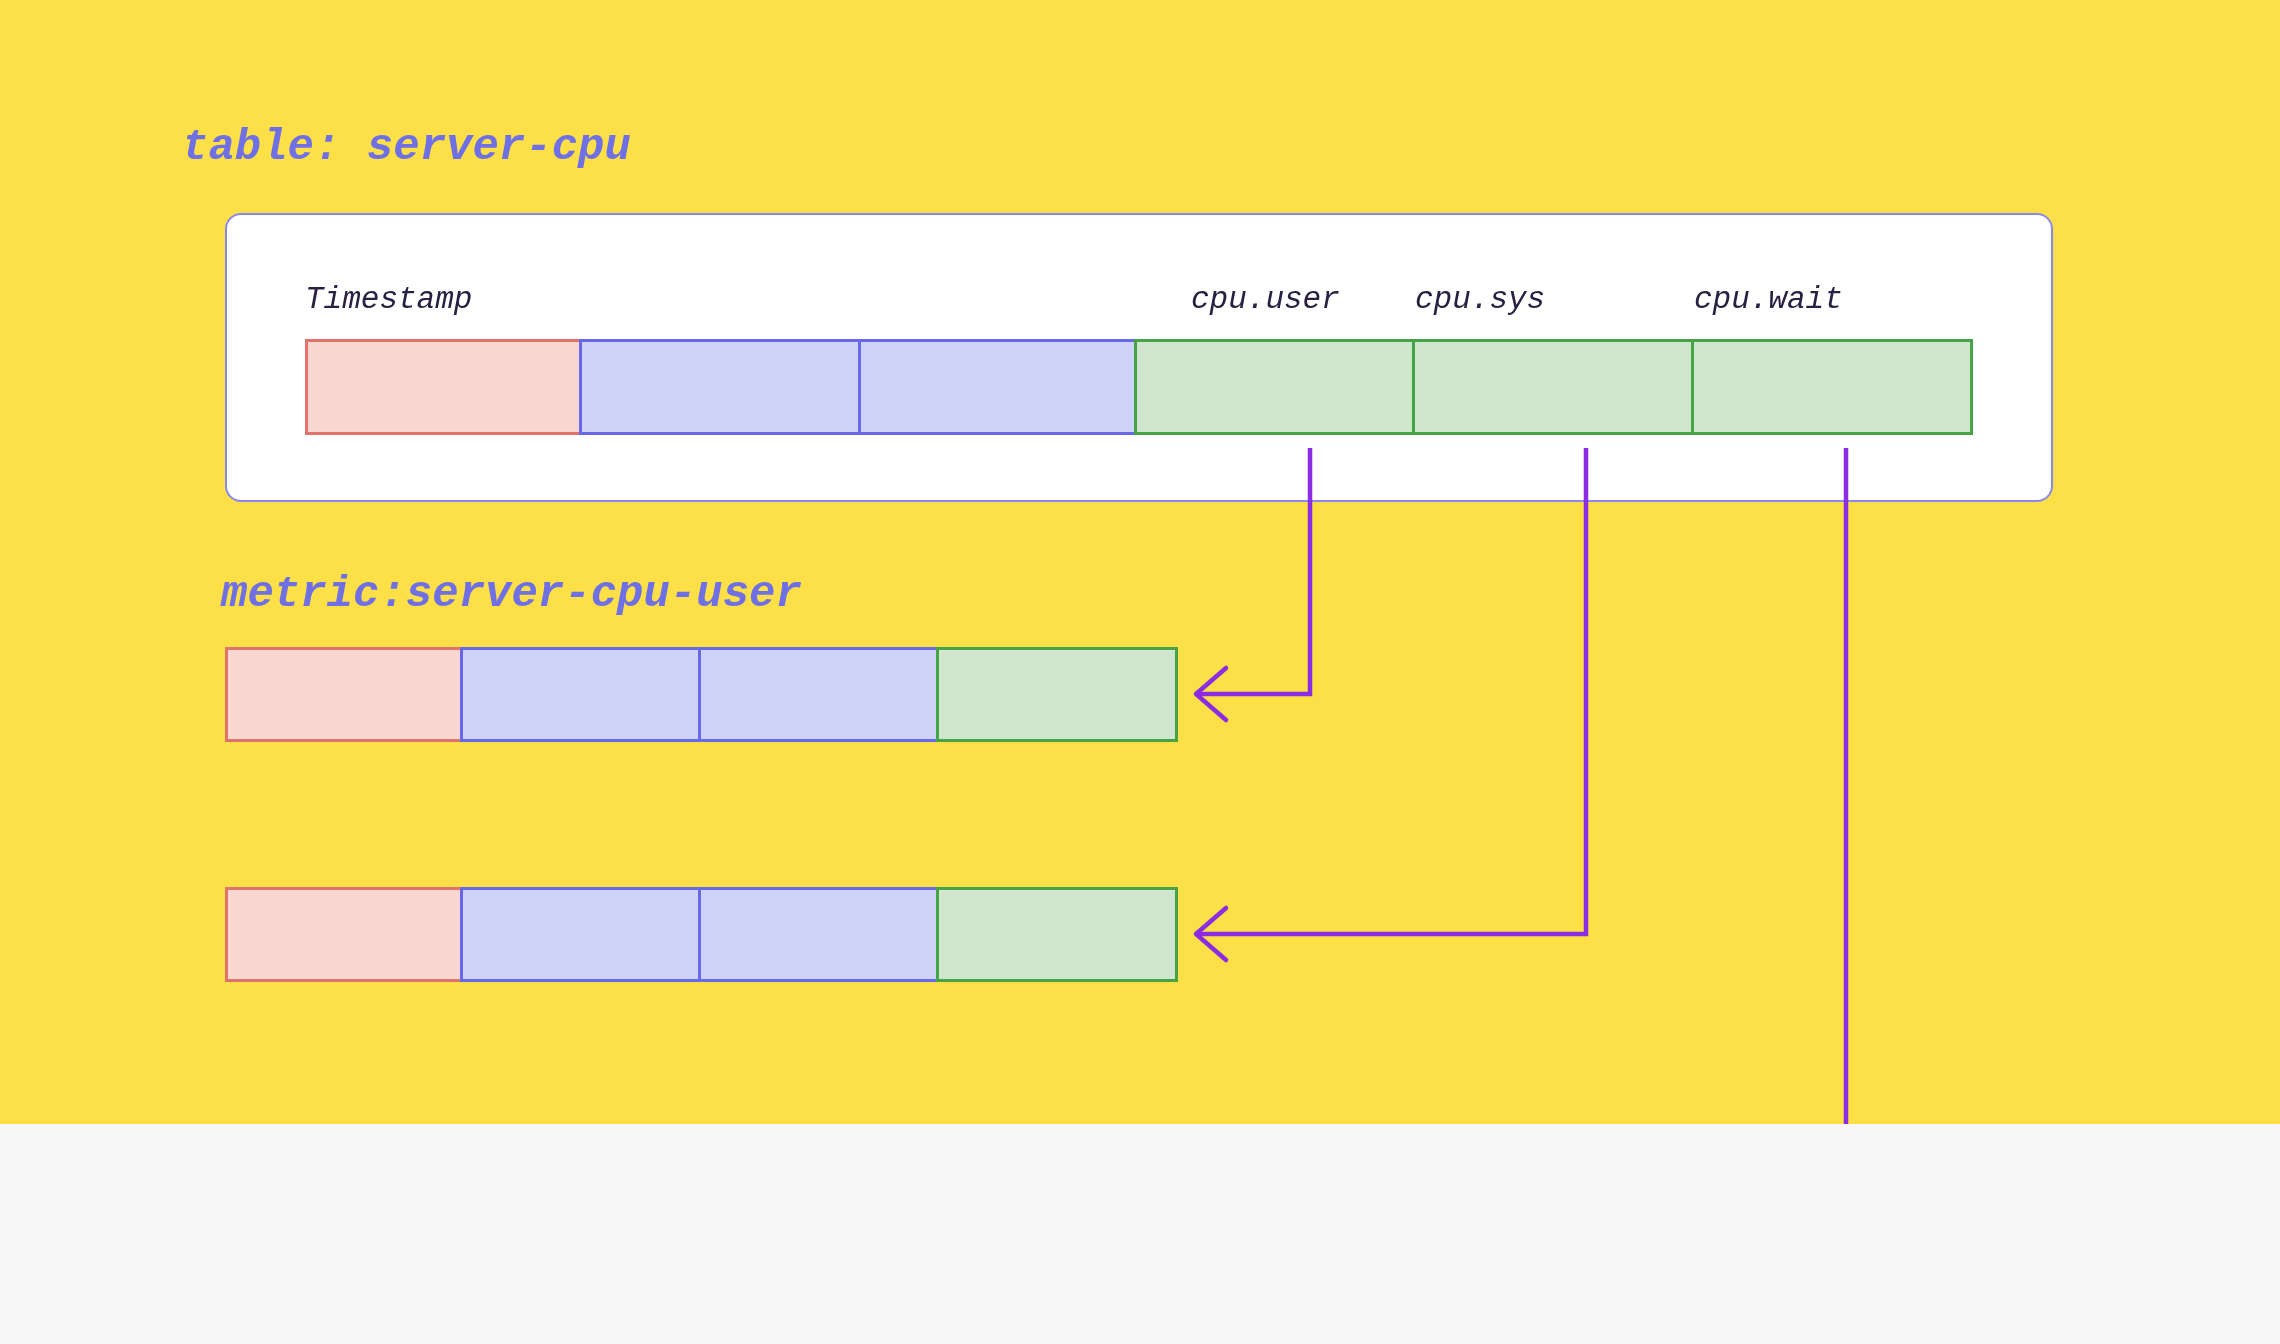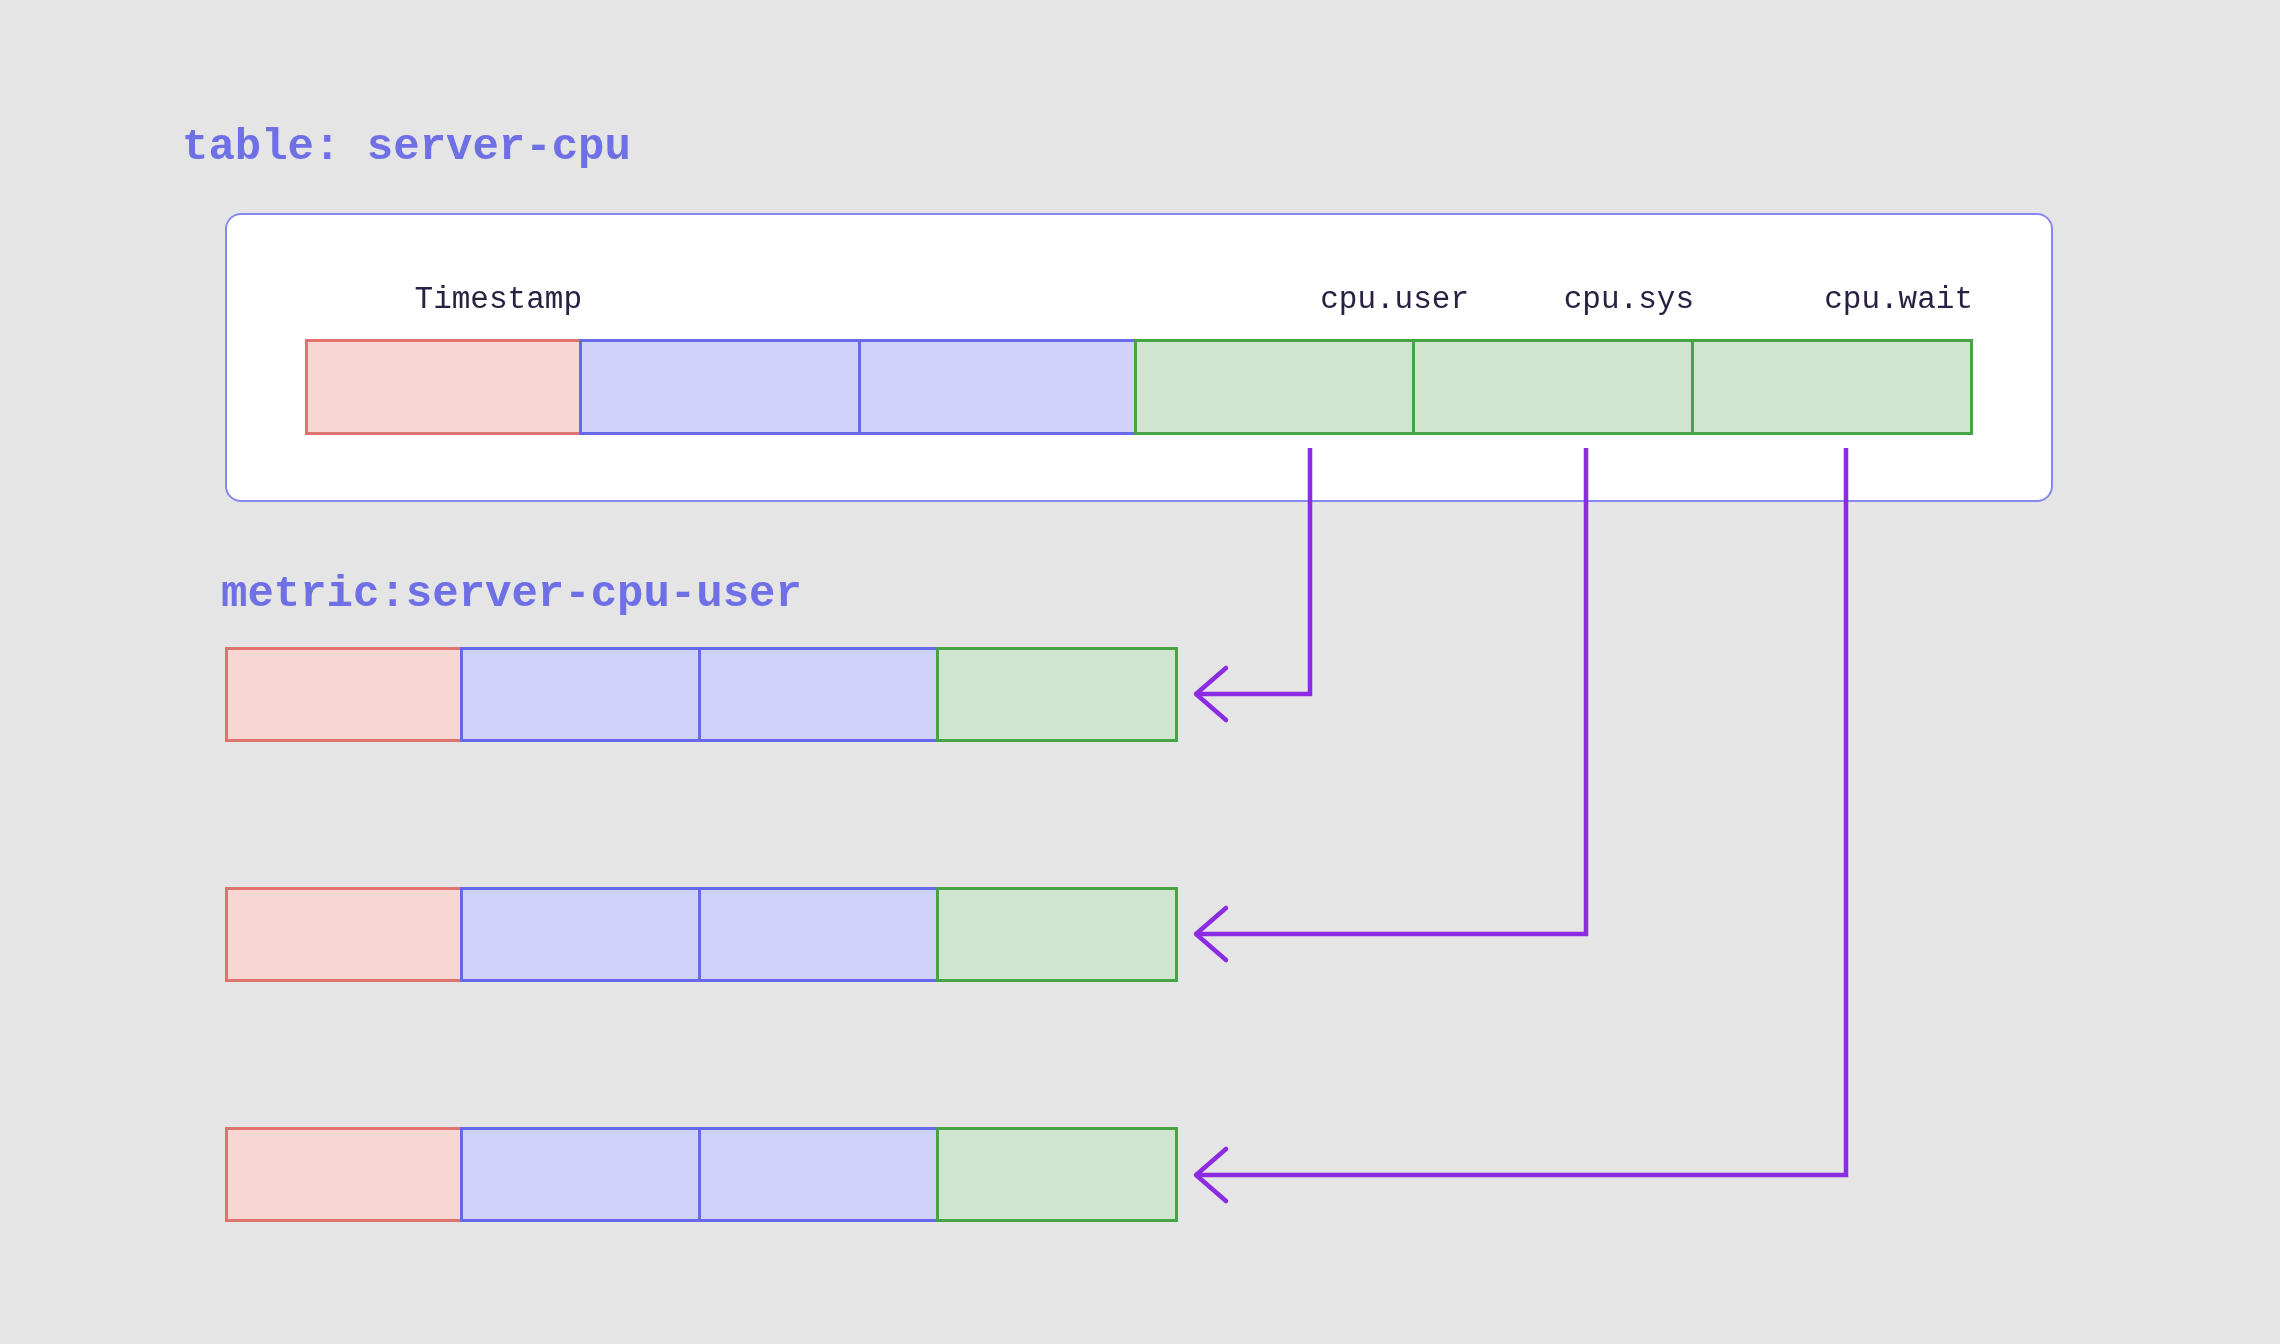--- a/index.html
+++ b/index.html
@@ -3,42 +3,43 @@
 <meta charset="utf-8">
 <style>
   html, body { margin: 0; padding: 0; }
   body {
     background: #f7f7f8;
     font-family: "Liberation Mono", "DejaVu Sans Mono", monospace;
   }
   .stage {
     position: relative;
     width: 2280px;
-    height: 1344px;
-    background: #e5e5e5;
+    height: 1124px;
+    background: #fde047;
     overflow: hidden;
+    font-style: italic;
   }
   .abs { position: absolute; box-sizing: border-box; }
 
   .diagram-title {
     left: 182px; top: 121px;
     font-size: 44px; font-weight: bold; line-height: 52px;
     color: #6f6fe6; white-space: pre;
   }
   .table-box {
     left: 225px; top: 213px;
     width: 1828px; height: 289px;
     background: #ffffff;
     border: 2.5px solid #8888f0;
     border-radius: 16px;
   }
   .col-label {
     top: 281px; height: 38px;
     font-size: 31px; line-height: 38px;
-    color: #2a2142; text-align: right; white-space: pre;
+    color: #2a2142; text-align: left; white-space: pre;
   }
   .cell { border: 3px solid; }
   .cell-timestamp { background: #f8d7d3; border-color: #e0746c; }
   .cell-labels    { background: #d0d3f9; border-color: #6769e9; }
   .cell-field     { background: #cfe5ce; border-color: #46a346; }
 
   .metric-label {
     left: 221px;
     font-size: 44px; font-weight: bold; line-height: 52px;
     color: #6f6fe6; white-space: pre;

